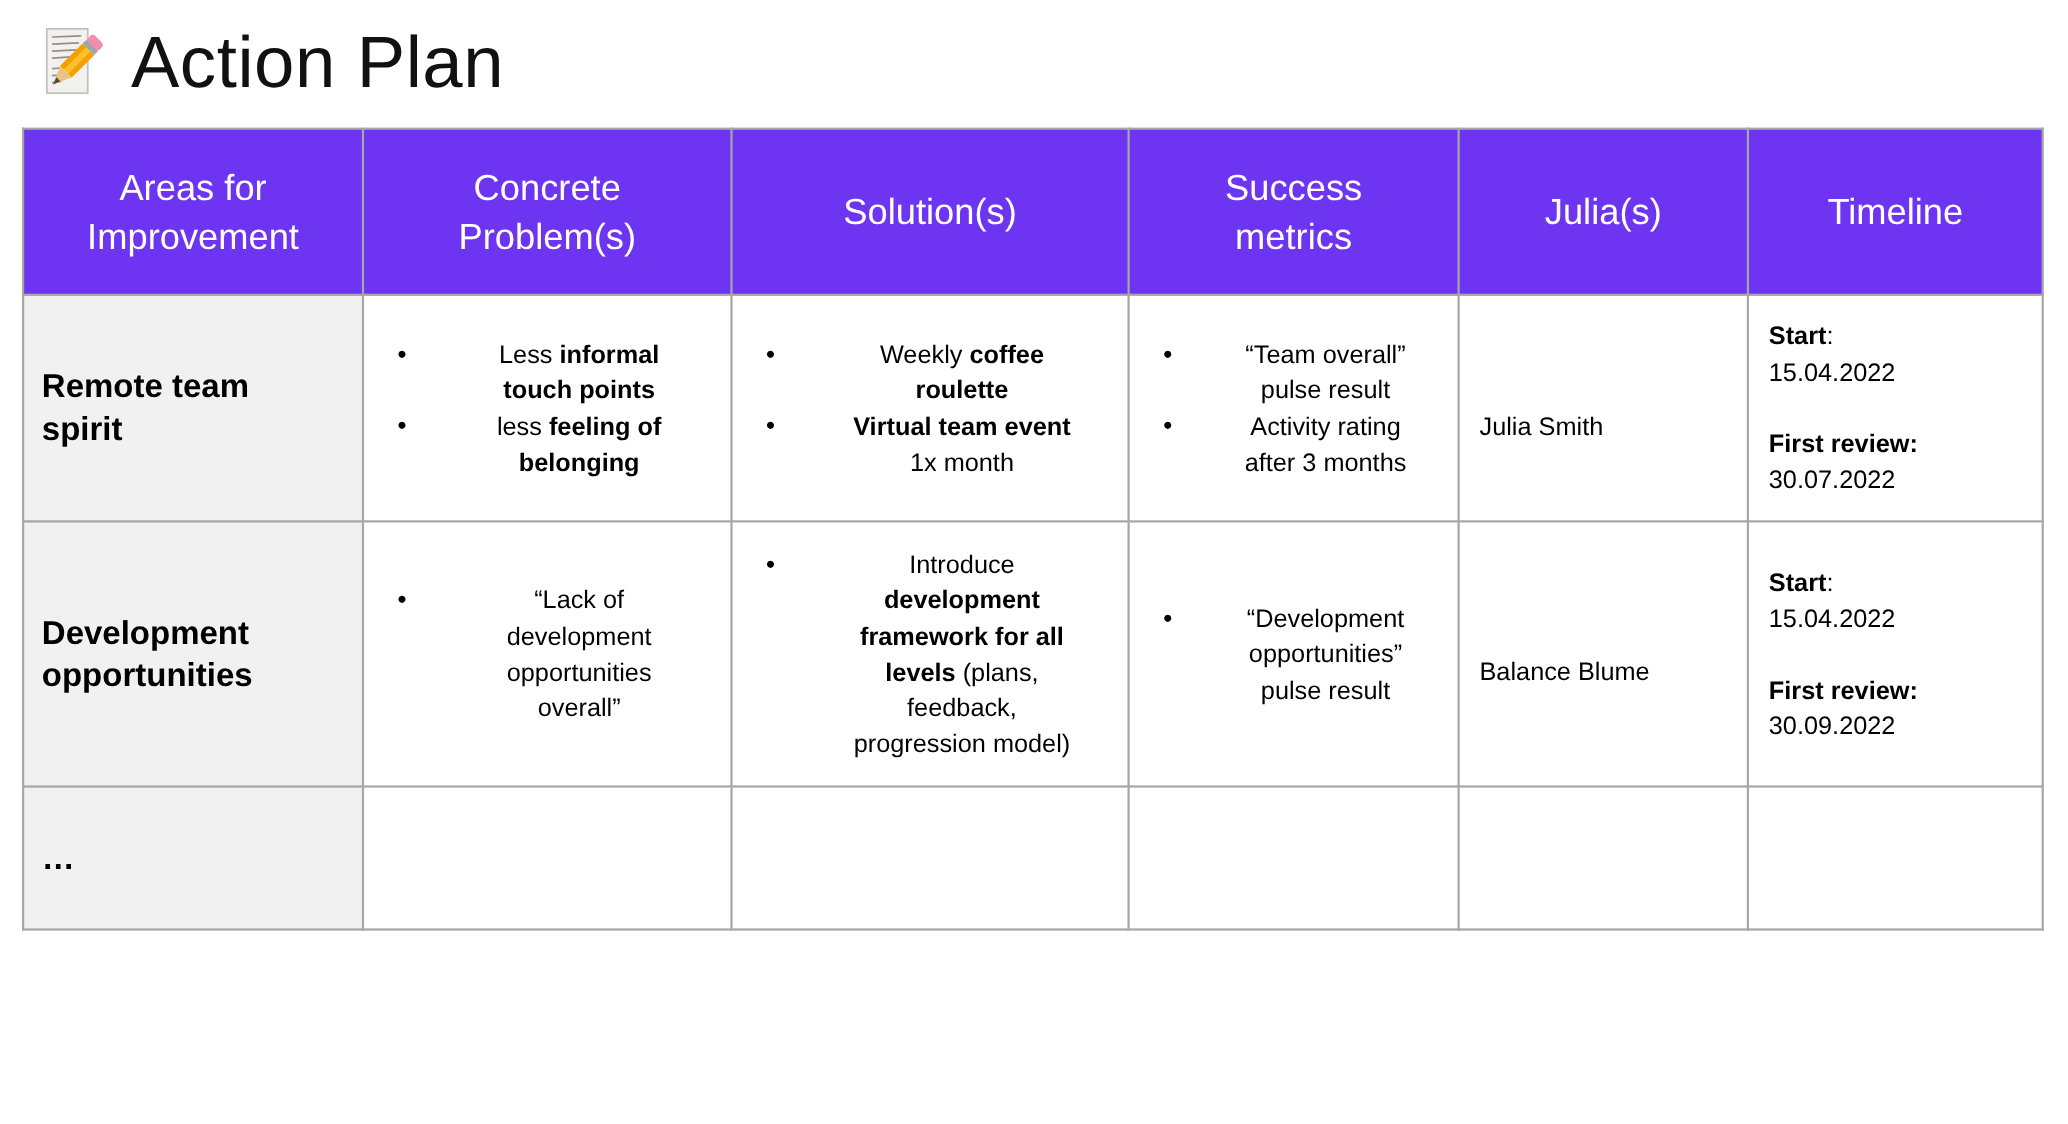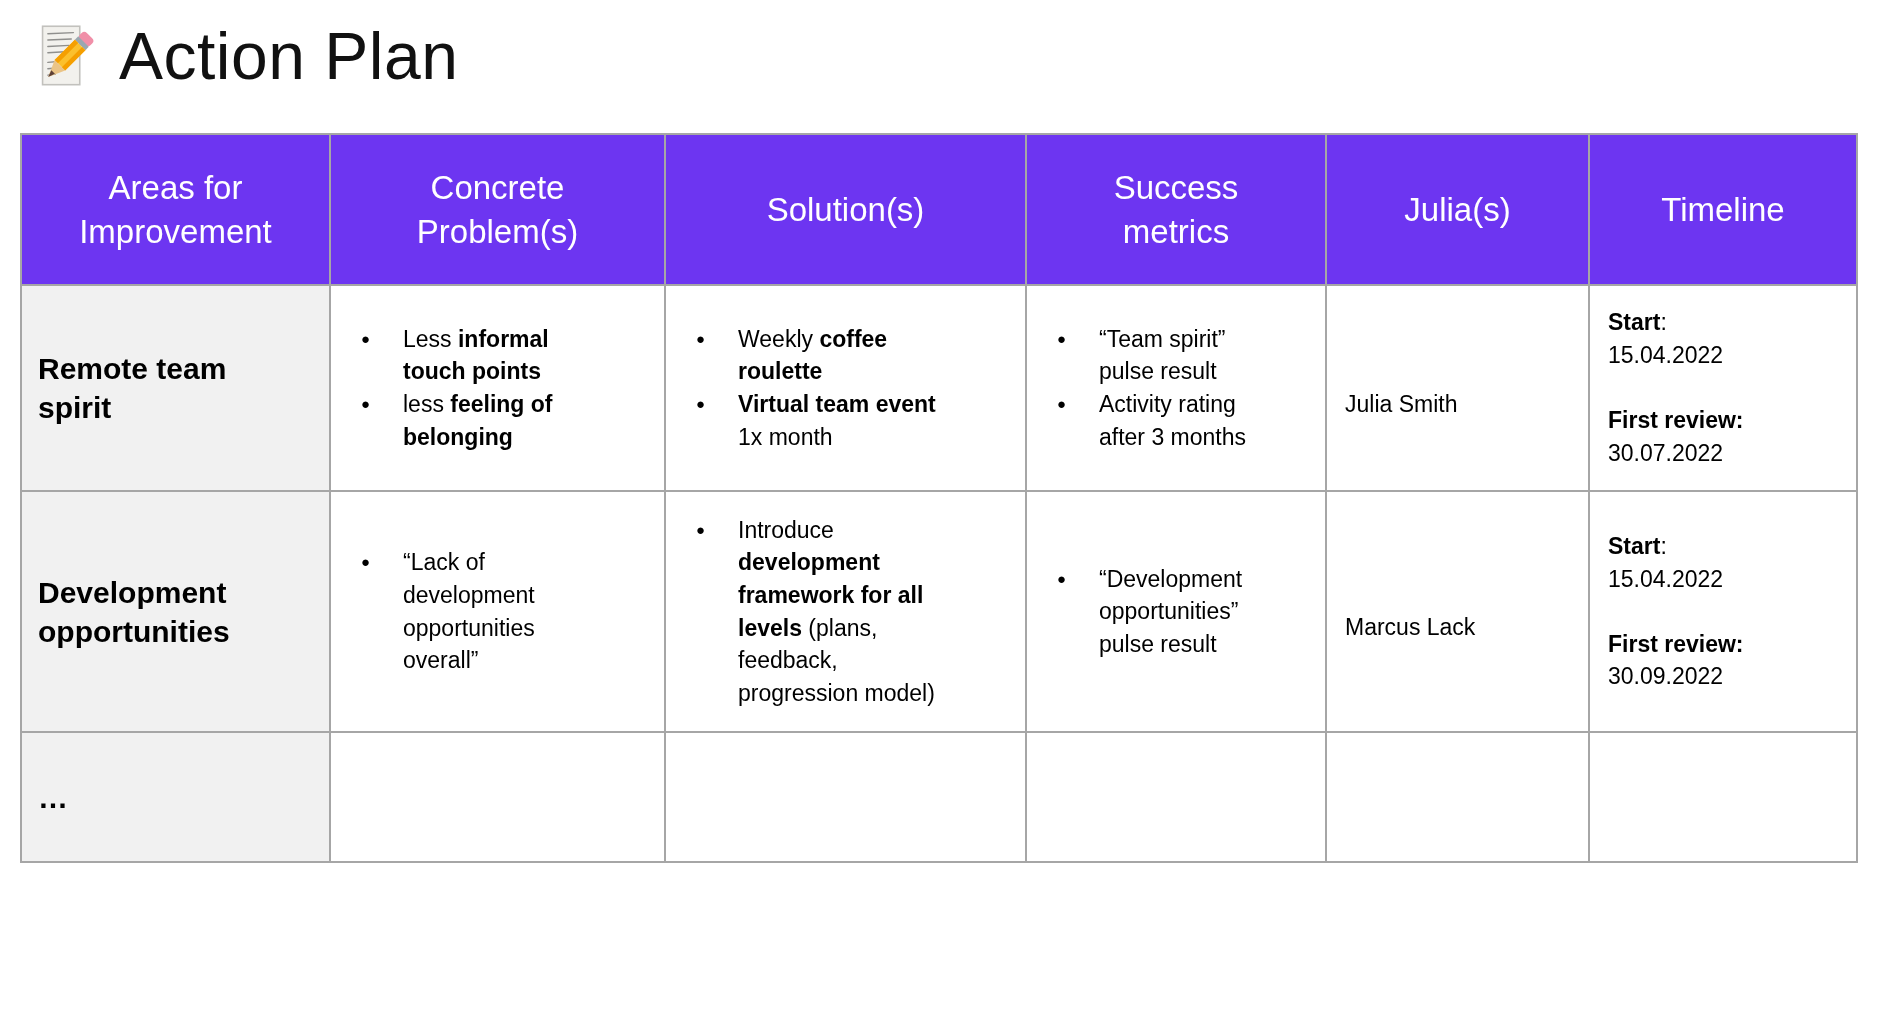--- a/index.html
+++ b/index.html
@@ -31,21 +31,21 @@
     margin: 0;
     font-size: 66px;
     font-weight: 500;
     letter-spacing: 0.5px;
     color: #111111;
     line-height: 1.1;
   }
   table.plan {
     position: absolute;
     left: 20px;
-    top: 133px;
+    top: 116px;
     width: 1836px;
     border-collapse: collapse;
     table-layout: fixed;
     border: 2px solid var(--outer-border, #8e8e8e);
   }
   col.c1 { width: 309px; }
   col.c2 { width: 335px; }
   col.c3 { width: 361px; }
   col.c4 { width: 300px; }
   col.c5 { width: 263px; }
@@ -83,20 +83,21 @@
     line-height: 1.3;
     padding-left: 16px;
     padding-right: 0;
     white-space: pre-line;
   }
   td.cell-bullets { padding: 14px 14px 14px 0; }
   ul.bullets {
     margin: 0;
     padding: 0;
     list-style: none;
+    text-align: center;
   }
   ul.bullets li {
     position: relative;
     padding-left: 72px;
     white-space: pre-line;
   }
   ul.bullets li::before {
     content: "\25CF";
     position: absolute;
     left: 30px;
@@ -179,21 +180,21 @@
           <td class="cell-bullets">
             <ul class="bullets">
               <li>Weekly <b>coffee
 roulette</b></li>
               <li><b>Virtual team event</b>
 1x month</li>
             </ul>
           </td>
           <td class="cell-bullets">
             <ul class="bullets">
-              <li>“Team spirit”
+              <li>“Team overall”
 pulse result</li>
               <li>Activity rating
 after 3 months</li>
             </ul>
           </td>
           <td>
             <div class="plain-text">Julia Smith</div>
           </td>
           <td>
             <div class="tl-line"><b>Start</b>:</div>
@@ -225,21 +226,21 @@
             </ul>
           </td>
           <td class="cell-bullets">
             <ul class="bullets">
               <li>“Development
 opportunities”
 pulse result</li>
             </ul>
           </td>
           <td>
-            <div class="plain-text">Marcus Lack</div>
+            <div class="plain-text">Balance Blume</div>
           </td>
           <td>
             <div class="tl-line"><b>Start</b>:</div>
             <div class="tl-line">15.04.2022</div>
             <div class="tl-line">&nbsp;</div>
             <div class="tl-line"><b>First review:</b></div>
             <div class="tl-line">30.09.2022</div>
           </td>
         </tr>
         <tr>

